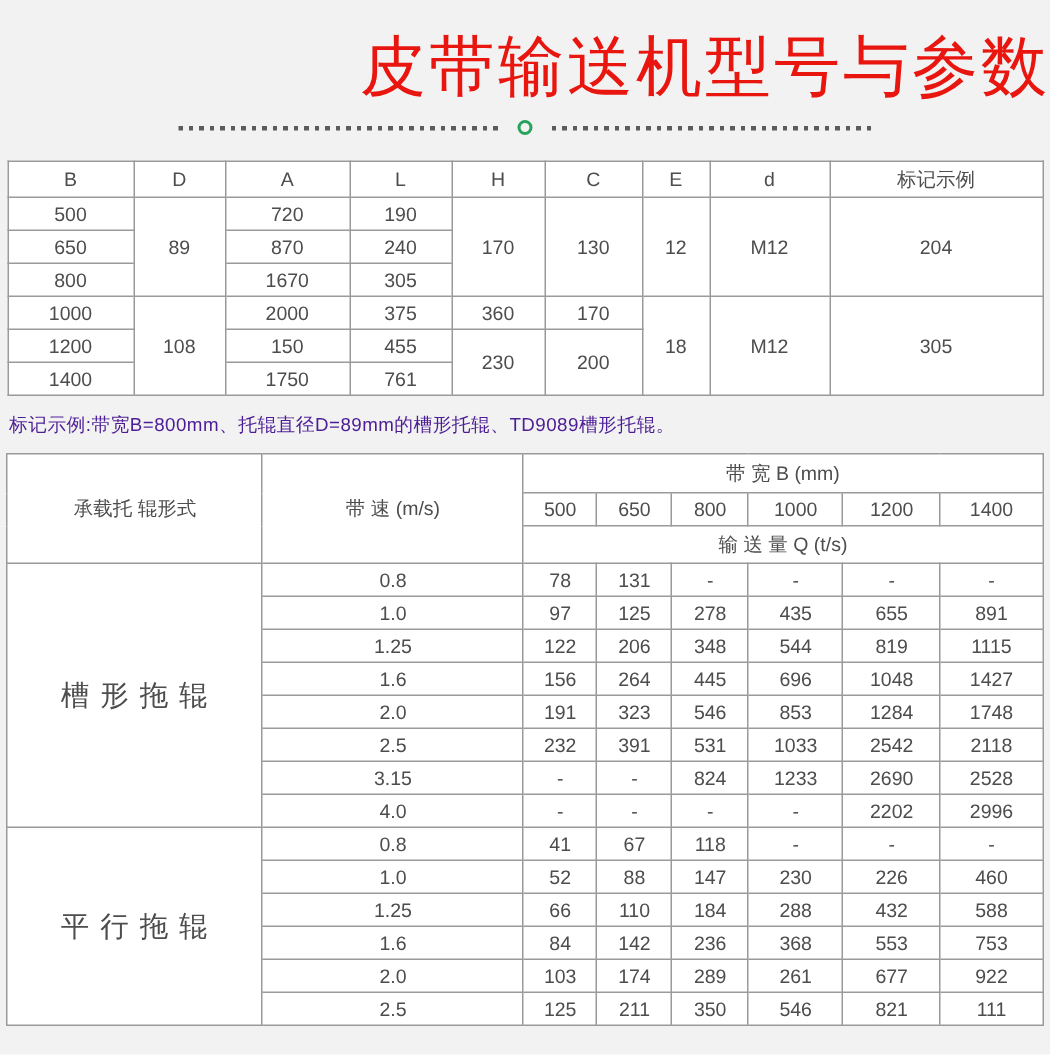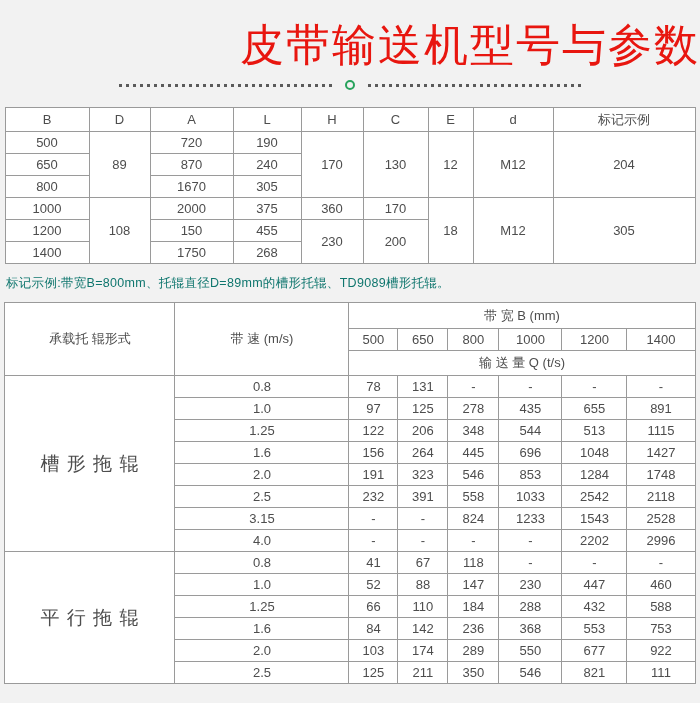--- a/index.html
+++ b/index.html
@@ -56,21 +56,21 @@
     font-size: 13px;
     padding: 0;
     overflow: hidden;
     white-space: nowrap;
   }
   .spec .hdr-row td { height: 24px; }
   .spec .data-row td { height: 22px; }
   .note-line {
     margin: 11px 0 10px 6px;
     font-size: 12.5px;
-    color: #0f766e;
+    color: #4c1d95;
     letter-spacing: 0.3px;
   }
   .cap .band-row td { height: 26px; }
   .cap .widths-row td { height: 22px; }
   .cap .qty-row td { height: 25px; }
   .cap tbody td { height: 22px; }
   .cap .label-cell { font-size: 19px; letter-spacing: 1px; }
 </style>
 </head>
 <body>
@@ -142,21 +142,21 @@
   <tr class="data-row">
     <td>1200</td>
     <td>150</td>
     <td>455</td>
     <td rowspan="2">230</td>
     <td rowspan="2">200</td>
   </tr>
   <tr class="data-row">
     <td>1400</td>
     <td>1750</td>
-    <td>268</td>
+    <td>761</td>
   </tr>
 </tbody>
   </table>
 
 <div class="note-line">标记示例:带宽B=800mm、托辊直径D=89mm的槽形托辊、TD9089槽形托辊。</div>
 
 <table class="cap">
   <colgroup>
     <col style="width:170px">
       <col style="width:174px">
@@ -204,21 +204,21 @@
         <td>435</td>
         <td>655</td>
         <td>891</td>
       </tr>
       <tr>
         <td>1.25</td>
         <td>122</td>
         <td>206</td>
         <td>348</td>
         <td>544</td>
-        <td>513</td>
+        <td>819</td>
         <td>1115</td>
       </tr>
       <tr>
         <td>1.6</td>
         <td>156</td>
         <td>264</td>
         <td>445</td>
         <td>696</td>
         <td>1048</td>
         <td>1427</td>
@@ -229,32 +229,32 @@
         <td>323</td>
         <td>546</td>
         <td>853</td>
         <td>1284</td>
         <td>1748</td>
       </tr>
       <tr>
         <td>2.5</td>
         <td>232</td>
         <td>391</td>
-        <td>558</td>
+        <td>531</td>
         <td>1033</td>
         <td>2542</td>
         <td>2118</td>
       </tr>
       <tr>
         <td>3.15</td>
         <td>-</td>
         <td>-</td>
         <td>824</td>
         <td>1233</td>
-        <td>1543</td>
+        <td>2690</td>
         <td>2528</td>
       </tr>
       <tr>
         <td>4.0</td>
         <td>-</td>
         <td>-</td>
         <td>-</td>
         <td>-</td>
         <td>2202</td>
         <td>2996</td>
@@ -268,21 +268,21 @@
         <td>-</td>
         <td>-</td>
         <td>-</td>
       </tr>
       <tr>
         <td>1.0</td>
         <td>52</td>
         <td>88</td>
         <td>147</td>
         <td>230</td>
-        <td>447</td>
+        <td>226</td>
         <td>460</td>
       </tr>
       <tr>
         <td>1.25</td>
         <td>66</td>
         <td>110</td>
         <td>184</td>
         <td>288</td>
         <td>432</td>
         <td>588</td>
@@ -294,21 +294,21 @@
         <td>236</td>
         <td>368</td>
         <td>553</td>
         <td>753</td>
       </tr>
       <tr>
         <td>2.0</td>
         <td>103</td>
         <td>174</td>
         <td>289</td>
-        <td>550</td>
+        <td>261</td>
         <td>677</td>
         <td>922</td>
       </tr>
       <tr>
         <td>2.5</td>
         <td>125</td>
         <td>211</td>
         <td>350</td>
         <td>546</td>
         <td>821</td>

